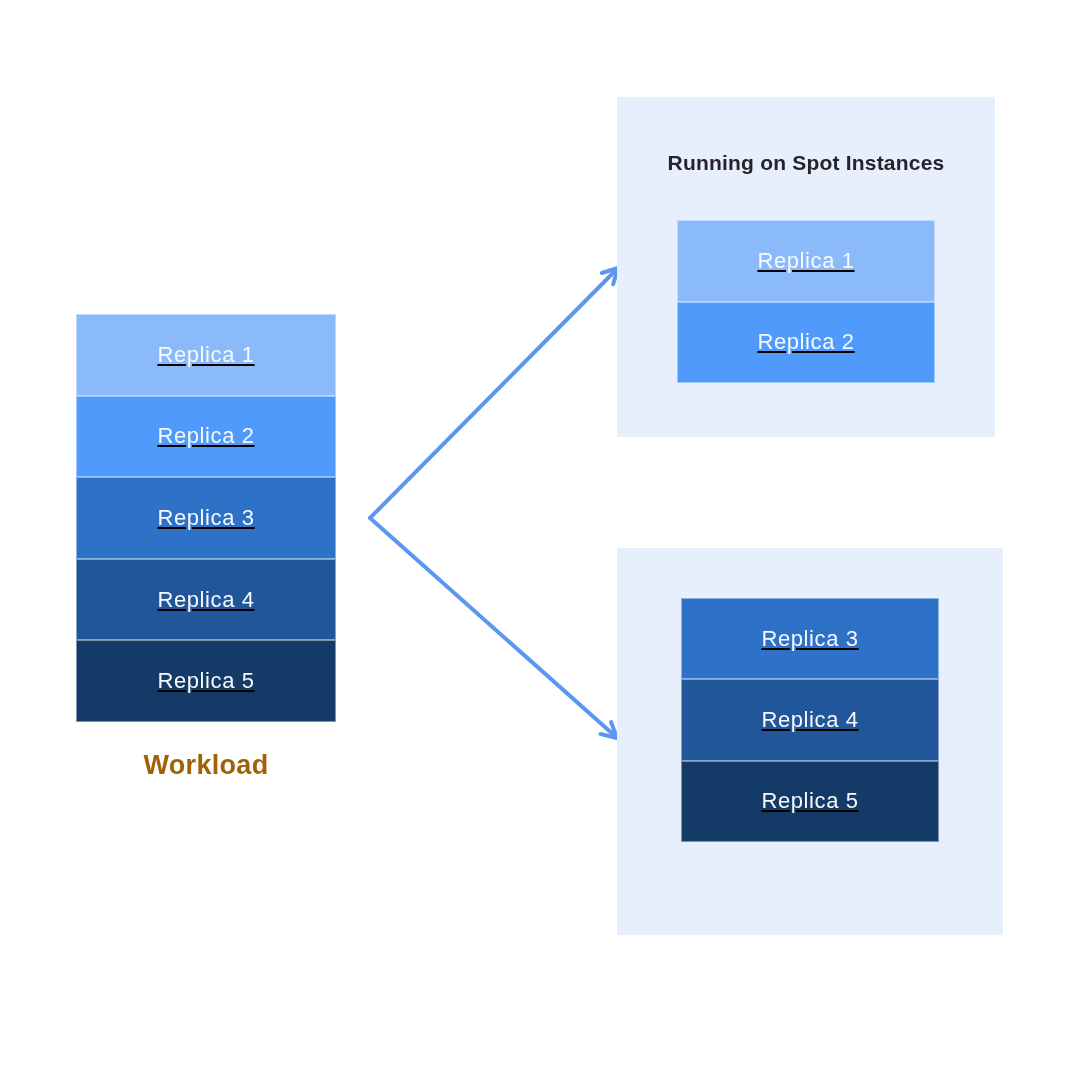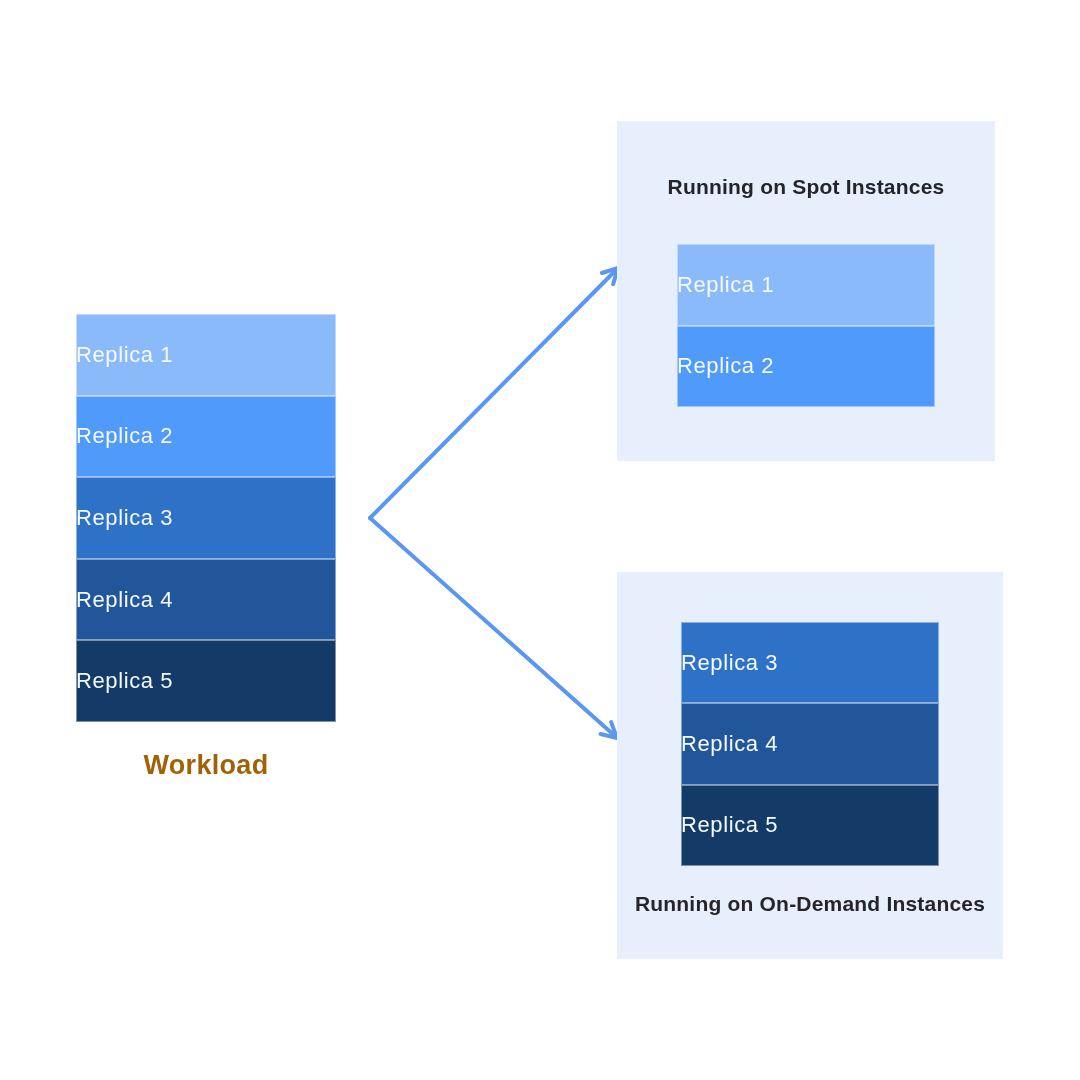--- a/index.html
+++ b/index.html
@@ -15,42 +15,42 @@
   
   .arrows-svg { position:absolute; left:0; top:0; width:1080px; height:1080px; pointer-events:none; }
 
   
   .workload-stack {
     position:absolute; left:76px; top:314px; width:260px; height:408px;
     display:flex; flex-direction:column;
   }
   .replica-block {
     flex:1 1 0;
-    display:flex; align-items:center; 
+    display:flex; align-items:center; justify-content:center;
     outline:1px solid rgba(255,255,255,0.45);
     outline-offset:-1px;
+    text-decoration:underline;
   }
   .replica-block span {
     color:#f6f9fe;
     font-size:22px;
     font-weight:400;
     letter-spacing:0.6px;
   }
   .workload-label {
     position:absolute; left:76px; top:750px; width:260px;
     text-align:center;
     font-size:27px; font-weight:700; color:#a16207;
     letter-spacing:0.3px;
   }
 
   
   .panel {
     position:absolute;
     background:#e7effc;
-    margin-top:24px;
   }
   .panel-spot { left:617px; top:97px; width:378px; height:340px; }
   .panel-ondemand { left:617px; top:548px; width:386px; height:387px; }
 
   .panel-title {
     position:absolute; left:0; width:100%;
     text-align:center;
     font-size:21px; font-weight:700; color:#26242b;
     letter-spacing:0.2px;
   }
@@ -116,16 +116,15 @@
         <div class="replica-block" style="background: rgb(45, 114, 199);">
           <span style="color: rgb(246, 249, 254);">Replica 3</span>
         </div>
         <div class="replica-block" style="background: rgb(34, 86, 155);">
           <span style="color: rgb(246, 249, 254);">Replica 4</span>
         </div>
         <div class="replica-block" style="background: rgb(20, 58, 104);">
           <span style="color: rgb(246, 249, 254);">Replica 5</span>
         </div>
       </div>
-    <div class="panel-title" style="color: rgb(38, 36, 43);">Running on On-Demand Instances</div>
   </div>
 
 </div>
 
 </body></html>

